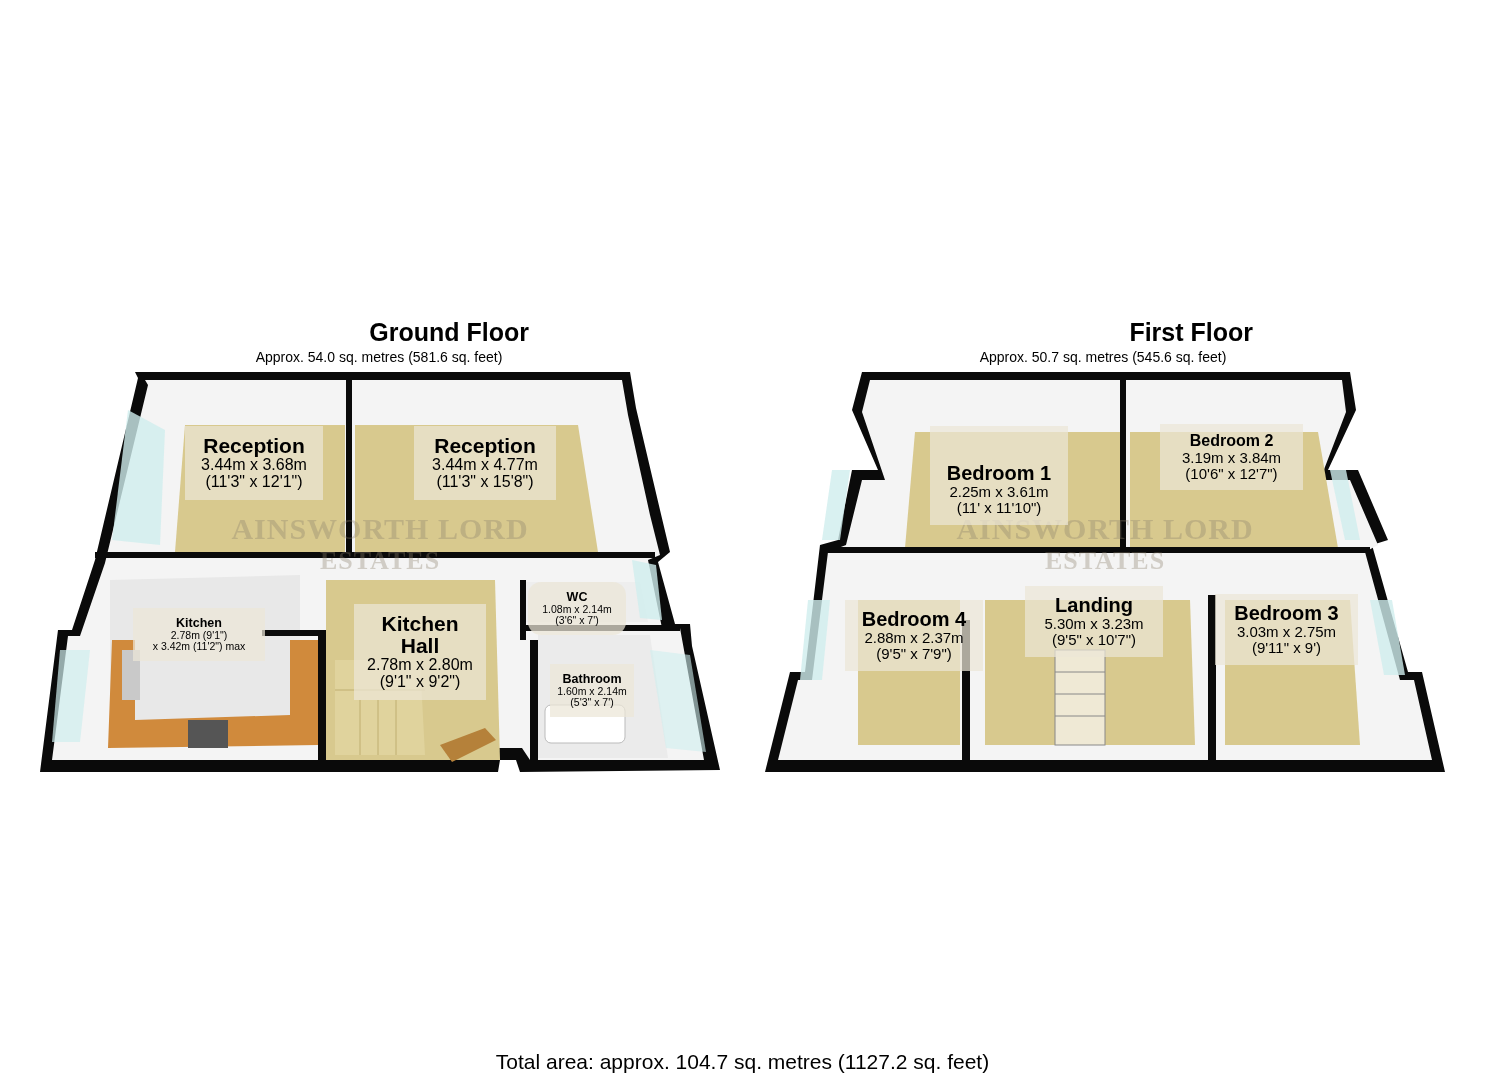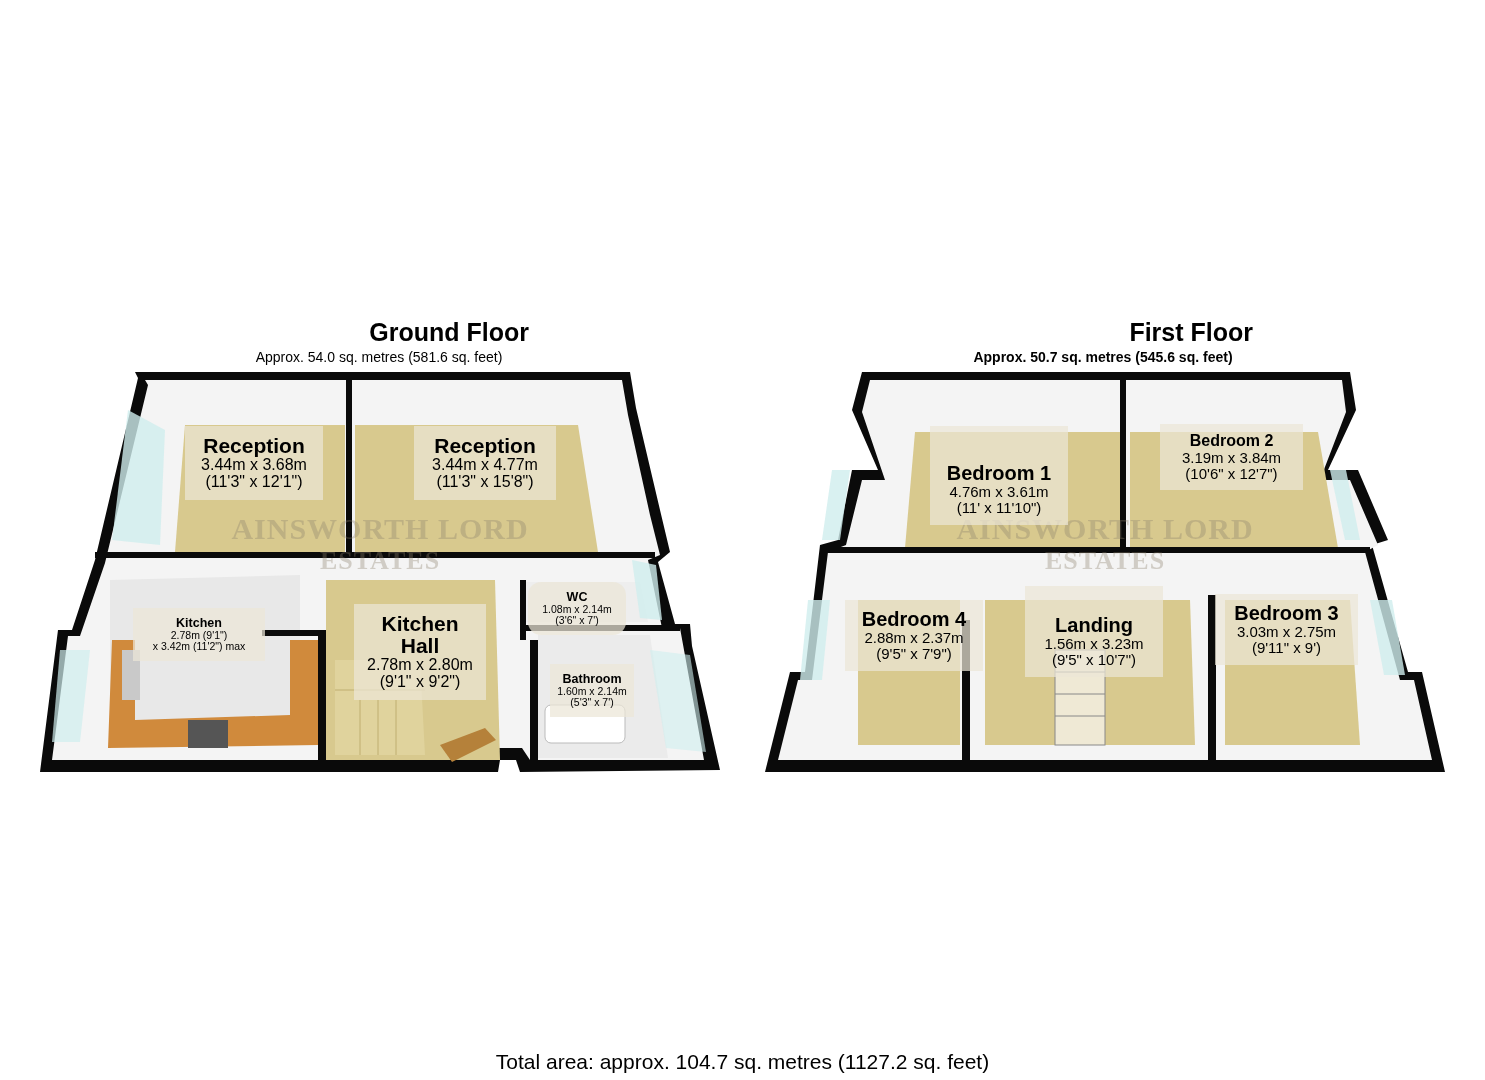--- a/index.html
+++ b/index.html
@@ -19,21 +19,21 @@
   .watermark { position:absolute; font-weight:bold; color:rgba(140,130,110,0.35); font-size:30px; letter-spacing:1px; text-align:center;font-family:Liberation Serif, serif; }
   .total { position:absolute; left:0; width:1485px; top:1050px; text-align:center; font-size:21px; }
 </style>
 </head>
 <body>
 
 <div class="floor-title" style="left:229px;width:300px;top:318px;">Ground Floor</div>
 <div class="floor-sub" style="left:179px;width:400px;top:349px;">Approx. 54.0 sq. metres (581.6 sq. feet)</div>
 
 <div class="floor-title" style="left:953px;width:300px;top:318px;">First Floor</div>
-<div class="floor-sub" style="left:903px;width:400px;top:349px;font-weight:bold;">Approx. 50.7 sq. metres (545.6 sq. feet)</div>
+<div class="floor-sub" style="left:903px;width:400px;top:349px;">Approx. 50.7 sq. metres (545.6 sq. feet)</div>
 
 <svg class="plan" width="1485" height="1080" viewBox="0 0 1485 1080">
 
   <polygon points="135,372 630,372 636,408 660,510 670,552 658,562 675,624 690,624 692,646 720,770 520,772 516,760 500,760 498,772 40,772 58,630 72,630 95,560 138,378" fill="#0a0a0a"></polygon>
 
   <polygon points="145,380 622,380 628,415 650,515 660,555 648,560 662,628 680,628 704,760 530,760 522,748 490,748 486,760 52,760 68,636 80,636 105,563 148,385" fill="#f4f4f4"></polygon>
 
   <polygon points="185,425 345,425 345,552 175,552" fill="#d8c98e"></polygon>
   <polygon points="355,425 578,425 598,552 355,552" fill="#d8c98e"></polygon>
 
@@ -141,36 +141,36 @@
   <span class="dim">(3'6" x 7')</span>
 </div>
 <div class="label sm" style="left:550px;top:664px;width:76px;">
   <span class="name">Bathroom</span>
   <span class="dim">1.60m x 2.14m</span>
   <span class="dim">(5'3" x 7')</span>
 </div>
 
 <div class="label md" style="left:930px;top:426px;width:130px;">
   <span class="name" style="font-size:20px;margin-top:28px;">Bedroom 1</span>
-  <span class="dim" style="font-size:15px;">4.76m x 3.61m</span>
+  <span class="dim" style="font-size:15px;">2.25m x 3.61m</span>
   <span class="dim" style="font-size:15px;">(11' x 11'10")</span>
 </div>
 <div class="label md" style="left:1160px;top:424px;width:135px;">
   <span class="name" style="font-size:16px;">Bedroom 2</span>
   <span class="dim" style="font-size:15px;">3.19m x 3.84m</span>
   <span class="dim" style="font-size:15px;">(10'6" x 12'7")</span>
 </div>
 <div class="label md" style="left:845px;top:600px;width:130px;">
   <span class="name" style="font-size:20px;">Bedroom 4</span>
   <span class="dim" style="font-size:15px;">2.88m x 2.37m</span>
   <span class="dim" style="font-size:15px;">(9'5" x 7'9")</span>
 </div>
 <div class="label md" style="left:1025px;top:586px;width:130px;">
-  <span class="name" style="font-size:20px;margin-top:20px;">Landing</span>
-  <span class="dim" style="font-size:15px;">1.56m x 3.23m</span>
+  <span class="name" style="font-size:20px;">Landing</span>
+  <span class="dim" style="font-size:15px;">5.30m x 3.23m</span>
   <span class="dim" style="font-size:15px;">(9'5" x 10'7")</span>
 </div>
 <div class="label md" style="left:1215px;top:594px;width:135px;">
   <span class="name" style="font-size:20px;">Bedroom 3</span>
   <span class="dim" style="font-size:15px;">3.03m x 2.75m</span>
   <span class="dim" style="font-size:15px;">(9'11" x 9')</span>
 </div>
 
 <div class="total">Total area: approx. 104.7 sq. metres (1127.2 sq. feet)</div>
 

